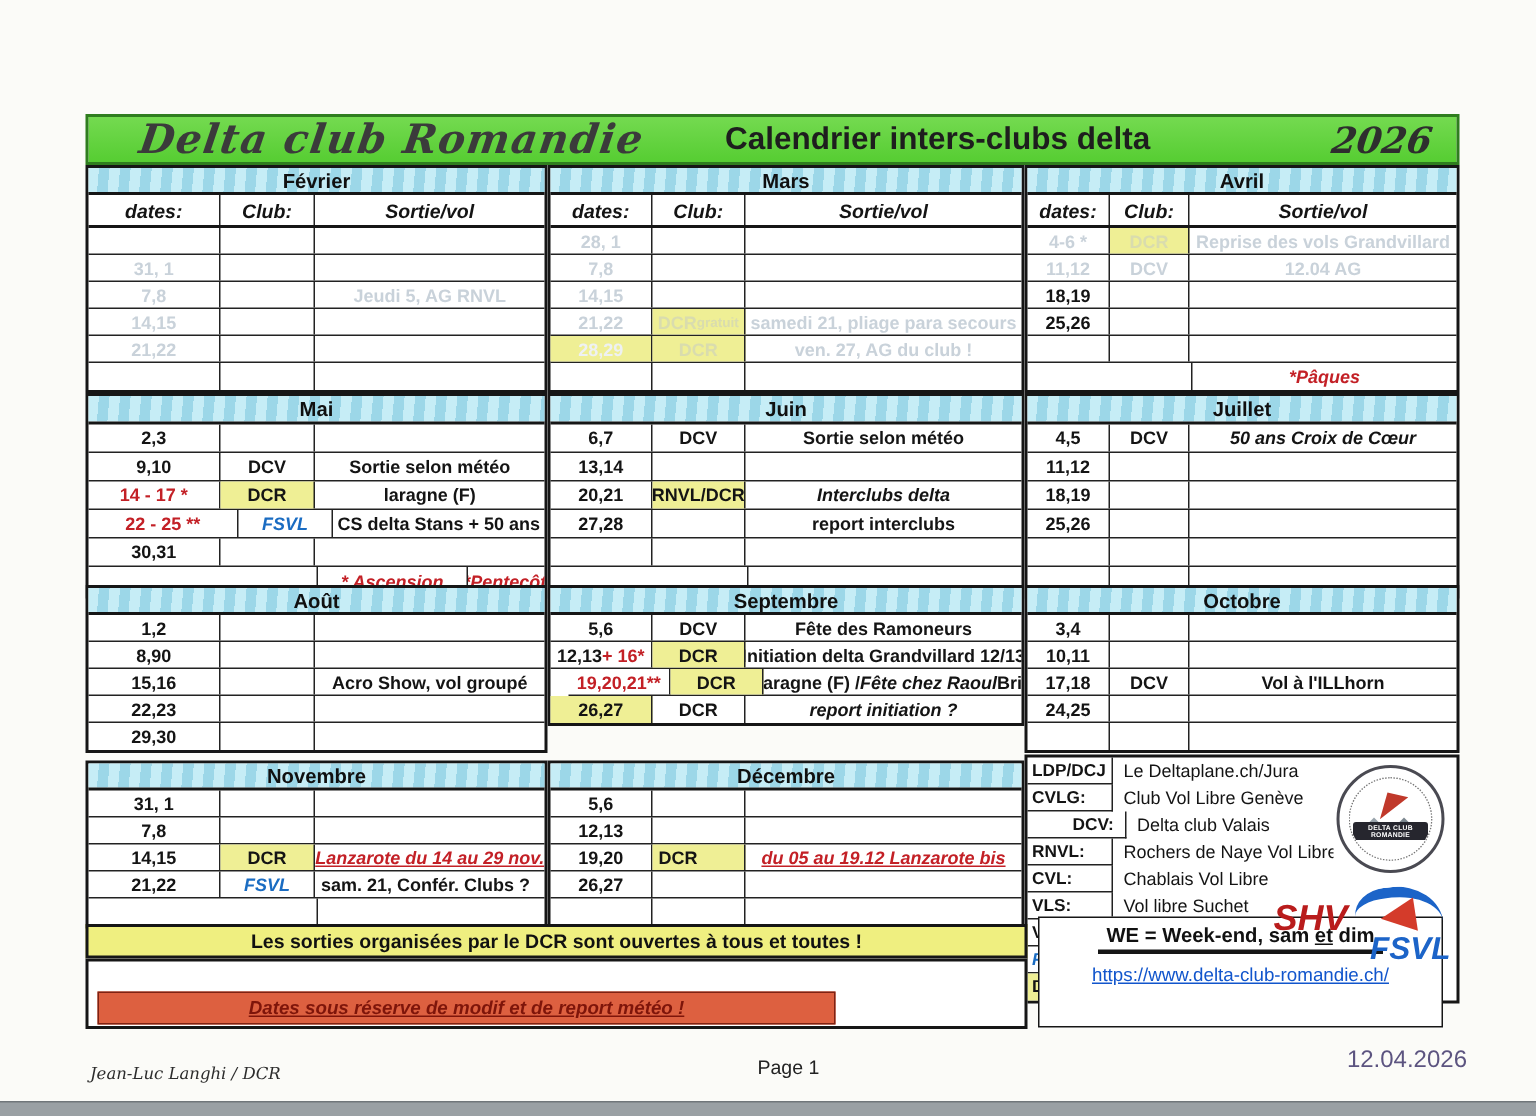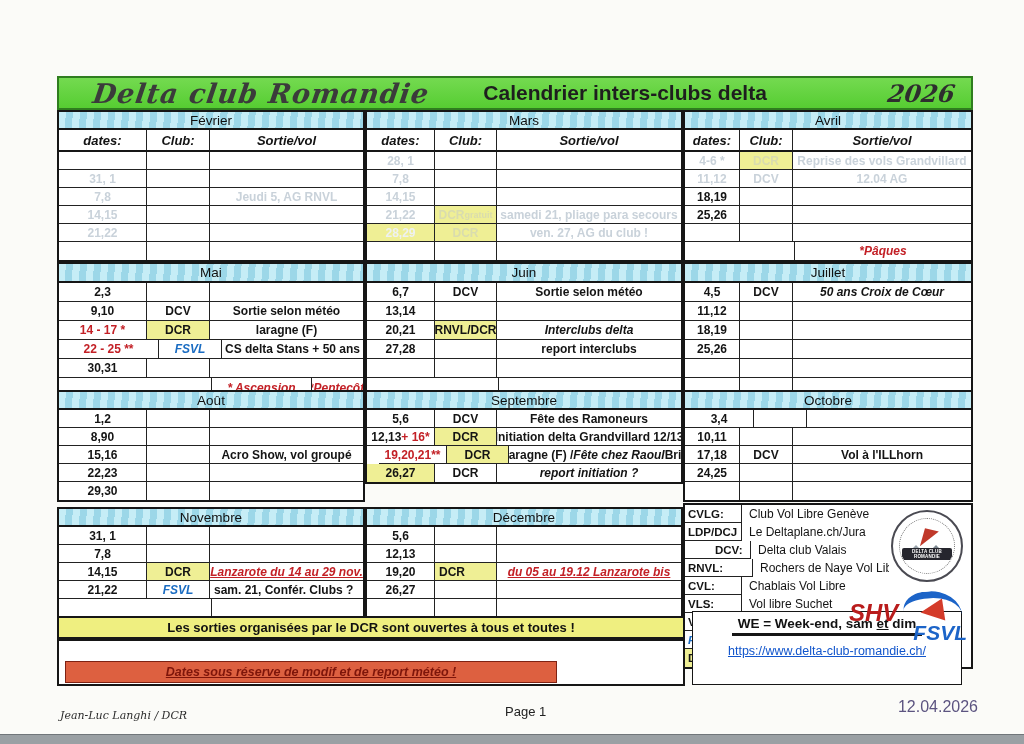--- a/index.html
+++ b/index.html
@@ -15,21 +15,21 @@
     font-size:27px;color:#3b3b3b;display:inline-block;transform:skewX(-8deg);
     margin-left:34px;letter-spacing:1px;white-space:nowrap;}
   .t-main{font-size:21px;font-weight:bold;color:#1e1e1e;margin-left:54px;white-space:nowrap;}
   .t-year{font-family:"DejaVu Serif",serif;font-style:italic;font-weight:bold;
     font-size:24px;color:#2e2e2e;margin-left:auto;margin-right:16px;transform:skewX(-8deg);}
 
   
   .month{position:absolute;border:2px solid #161616;box-sizing:border-box;background:#fff;}
   .mh{background:repeating-linear-gradient(95deg,#c6edf6 0 7px,#9cd7e8 7px 14px);
     border-bottom:2px solid #161616;display:flex;align-items:center;justify-content:center;
-    font-weight:normal;font-size:13.5px;color:#101010;box-sizing:border-box;}
+    font-weight:bold;font-size:13.5px;color:#101010;box-sizing:border-box;}
   .row{display:flex;border-bottom:1.5px solid #222;box-sizing:border-box;}
   .row:last-child{border-bottom:none;}
   .cell{display:flex;align-items:center;justify-content:center;
     border-right:1.5px solid #222;box-sizing:border-box;
     font-size:12px;font-weight:bold;color:#141414;white-space:nowrap;overflow:hidden;flex:1;}
   .cell:last-child{border-right:none;}
   .ch-row{border-bottom:2px solid #161616;}
   .ch{font-style:italic;font-size:13px;}
   .red{color:#c32026;}
   .blue{color:#1a6cc2;font-style:italic;}
@@ -384,21 +384,21 @@
         </div>
         <div class="row" style="height: 18px;">
           <div class="cell yellow" style="width: 68px; flex: 0 0 auto;">26,27</div>
           <div class="cell" style="width: 62px; flex: 0 0 auto;">DCR</div>
           <div class="cell bi">report initiation ?</div>
         </div>
       </div>
       <div class="month" style="left: 683px; top: 390px; width: 290px;">
         <div class="mh" style="height: 18px;">Octobre</div>
         <div class="row" style="height: 18px;">
-          <div class="cell" style="width: 69px; flex: 0 0 auto;">3,4</div>
+          <div class="cell" style="width: 55px; flex: 0 0 auto;">3,4</div>
           <div class="cell" style="width: 53px; flex: 0 0 auto;"></div>
           <div class="cell"></div>
         </div>
         <div class="row" style="height: 18px;">
           <div class="cell" style="width: 55px; flex: 0 0 auto;">10,11</div>
           <div class="cell" style="width: 53px; flex: 0 0 auto;"></div>
           <div class="cell"></div>
         </div>
         <div class="row" style="height: 18px;">
           <div class="cell" style="width: 55px; flex: 0 0 auto;">17,18</div>
@@ -469,33 +469,33 @@
           <div class="cell" style="width: 68px; flex: 0 0 auto;"></div>
           <div class="cell" style="width: 62px; flex: 0 0 auto;"></div>
           <div class="cell"></div>
         </div>
       </div>
     </div>
 
   <div class="legend">
     <div id="legend-rows" style="flex:1;display:flex;flex-direction:column;">
         <div class="lrow">
+          <div class="cell  lkey" style="width: 57px; flex: 0 0 auto;">LDP/DCJ</div>
+          <div class="cell  llabel">Le Deltaplane.ch/Jura</div>
+        </div>
+        <div class="lrow">
           <div class="cell  lkey" style="width: 57px; flex: 0 0 auto;">CVLG:</div>
           <div class="cell  llabel">Club Vol Libre Genève</div>
         </div>
         <div class="lrow">
-          <div class="cell  lkey" style="width: 57px; flex: 0 0 auto;">LDP/DCJ</div>
-          <div class="cell  llabel">Le Deltaplane.ch/Jura</div>
-        </div>
-        <div class="lrow">
           <div class="cell  lkey" style="width: 66px; flex: 0 0 auto; padding-left: 30px;">DCV:</div>
           <div class="cell  llabel">Delta club Valais</div>
         </div>
         <div class="lrow">
-          <div class="cell  lkey" style="width: 68px; flex: 0 0 auto;">RNVL:</div>
+          <div class="cell  lkey" style="width: 57px; flex: 0 0 auto;">RNVL:</div>
           <div class="cell  llabel">Rochers de Naye Vol Libre</div>
         </div>
         <div class="lrow">
           <div class="cell  lkey" style="width: 57px; flex: 0 0 auto;">CVL:</div>
           <div class="cell  llabel">Chablais Vol Libre</div>
         </div>
         <div class="lrow">
           <div class="cell  lkey" style="width: 57px; flex: 0 0 auto;">VLS:</div>
           <div class="cell  llabel">Vol libre Suchet</div>
         </div>

